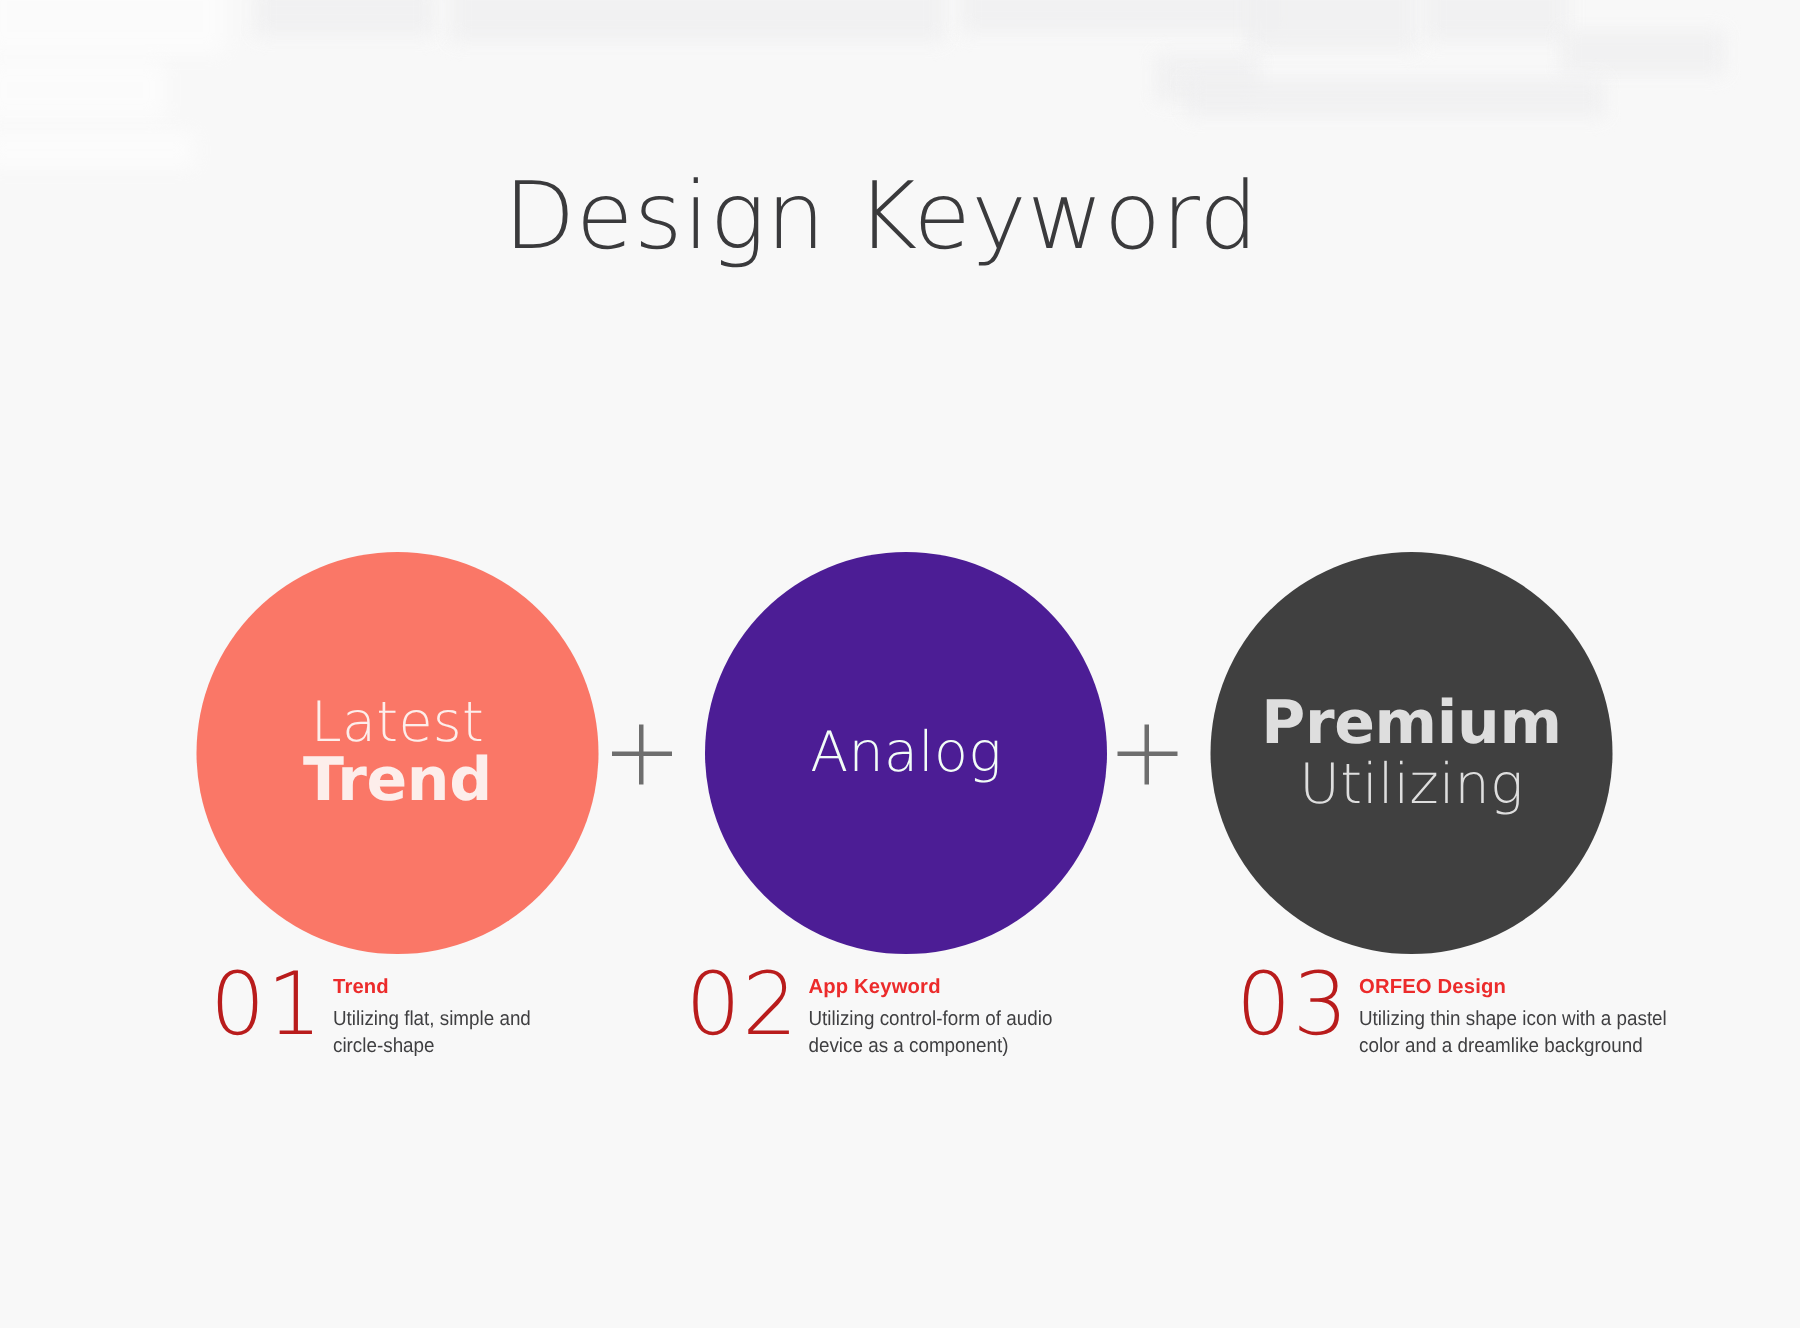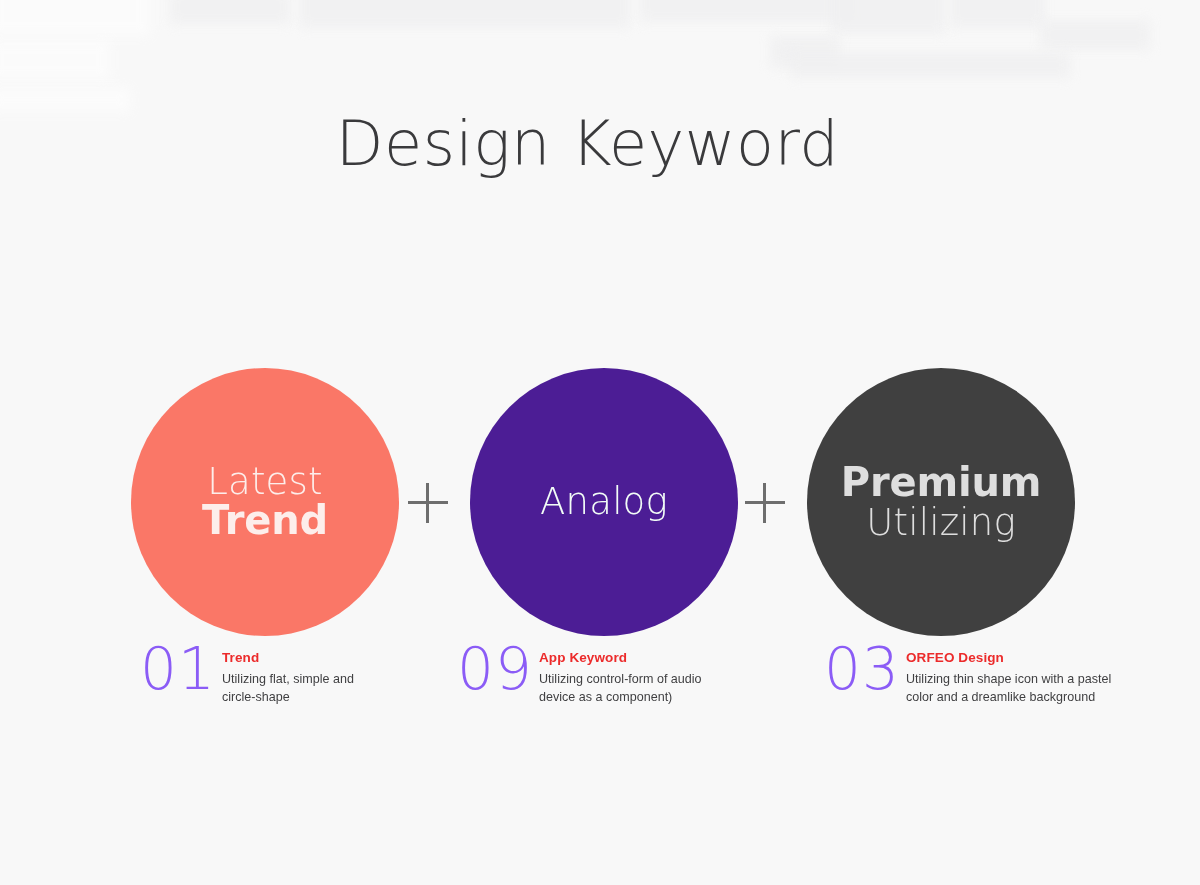--- a/index.html
+++ b/index.html
@@ -140,21 +140,21 @@
   }
   .caption.n1 { left: 140px; }
   .caption.n2 { left: 457px; }
   .caption.n3 { left: 824px; }
 
   .cap-num {
     font-family: "DejaVu Sans", sans-serif;
     font-weight: 100;
     font-size: 58px;
     line-height: 0.92;
-    color: #8b5cf6;
+    color: #b91c1c;
     letter-spacing: 1px;
     margin-top: -2px;
     -webkit-font-smoothing: antialiased;
     flex: 0 0 auto;
     width: 82px;
   }
 
   .cap-text {
     flex: 0 0 auto;
     padding-top: 6px;
@@ -235,21 +235,21 @@
     <div class="caption n1">
       <div class="cap-num">01</div>
       <div class="cap-text">
         <div class="cap-title">Trend</div>
         <div class="cap-desc">Utilizing flat, simple and
 circle-shape</div>
       </div>
     </div>
 
     <div class="caption n2">
-      <div class="cap-num">09</div>
+      <div class="cap-num">02</div>
       <div class="cap-text">
         <div class="cap-title">App Keyword</div>
         <div class="cap-desc">Utilizing control-form of audio
 device as a component)</div>
       </div>
     </div>
 
     <div class="caption n3">
       <div class="cap-num">03</div>
       <div class="cap-text">

